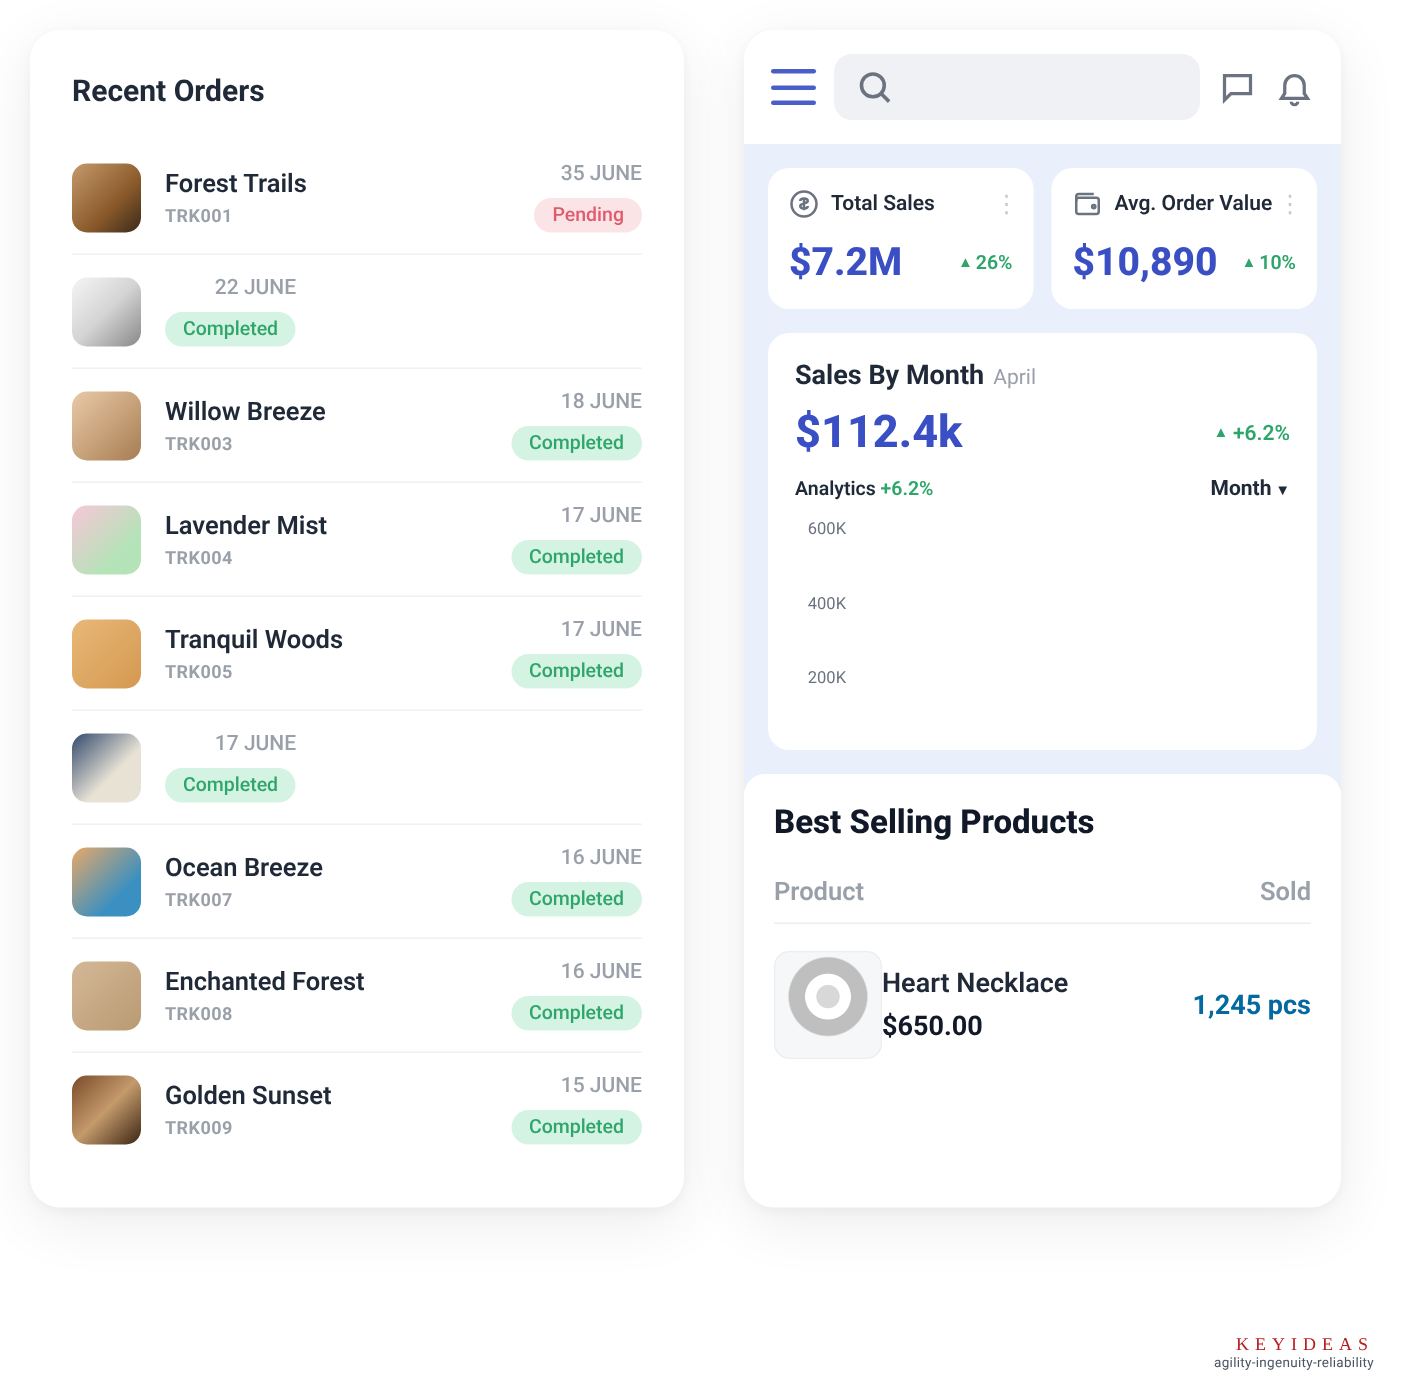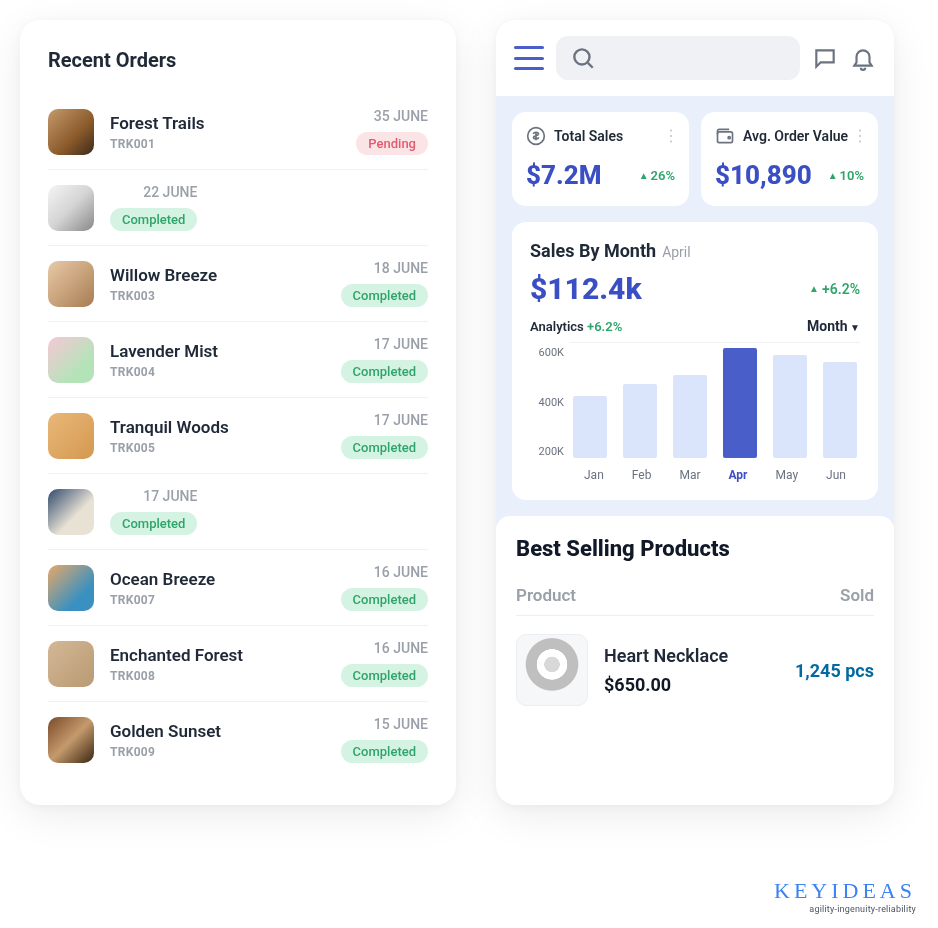--- a/index.html
+++ b/index.html
@@ -149,39 +149,39 @@
   .x-axis span.active { color:#3b4fc4; font-weight:700; }
 
   .best-card {
     background:#fff;
     border-radius:14px 14px 0 0;
     padding:20px 20px 14px;
     margin: 16px -16px -16px -16px;
   }
   .best-title { font-size:22px; font-weight:800; color:#111827; margin-bottom:14px; }
   .best-head { display:flex; justify-content:space-between; color:#9aa0a9; font-size:17px; font-weight:600; padding:10px 0; border-bottom:1px solid #eceef1; }
-  .product-row { display:flex; align-items:center; gap:16px; padding-top:18px; }
+  .product-row { display:flex; align-items:center; padding-top:18px; }
   .product-img {
     width:72px; height:72px; border-radius:10px;
     background: radial-gradient(circle at 50% 42%, #d8d8d8 0 14%, #fff 15% 28%, #bfbfbf 29% 48%, #f6f7f9 50%);
     border:1px solid #eceef1;
     flex-shrink:0;
   }
   .product-info { flex:1; }
   .product-name { font-size:18px; font-weight:600; color:#1f2937; margin-bottom:8px; }
   .product-price { font-size:18px; font-weight:700; color:#111827; }
   .product-sold { font-size:18px; font-weight:700; color:#0369a1; white-space:nowrap; }
 
   .branding {
     position:absolute;
     right:22px;
     bottom:14px;
     text-align:right;
   }
-  .brand-name { font-family: Georgia, serif; letter-spacing:4px; font-size:22px; color:#3b82f6; font-weight:500;}
+  .brand-name { font-family: Georgia, serif; letter-spacing:4px; font-size:12px; color:#b91c1c; font-weight:500;}
   .brand-tag { font-size:9px; color:#4b5563; letter-spacing:.2px; }
 </style>
 </head>
 <body>
 
 <div class="container">
 
   <div class="card left-card">
     <div class="left-title">Recent Orders</div>
     <div id="orders-list">
@@ -351,38 +351,20 @@
             <span class="analytics-pct">+6.2%</span>
           </div>
           <span class="period-select">Month</span>
         </div>
         <div class="chart">
           <div class="y-axis" id="y-axis">
               <span>600K</span>
               <span>400K</span>
               <span>200K</span>
             </div>
-          <div class="bars-area">
-            <div class="bars" id="bars">
-                <div class="bar" style="height: 53.8462%;"></div>
-                <div class="bar" style="height: 64.6154%;"></div>
-                <div class="bar" style="height: 72.3077%;"></div>
-                <div class="bar active" style="height: 95.3846%;"></div>
-                <div class="bar" style="height: 89.2308%;"></div>
-                <div class="bar" style="height: 83.0769%;"></div>
-              </div>
-            <div class="x-axis" id="x-axis">
-                <span>Jan</span>
-                <span>Feb</span>
-                <span>Mar</span>
-                <span class="active">Apr</span>
-                <span>May</span>
-                <span>Jun</span>
-              </div>
-          </div>
         </div>
       </div>
 
       <div class="best-card">
         <div class="best-title">Best Selling Products</div>
         <div class="best-head">
           <span>Product</span>
           <span>Sold</span>
         </div>
         <div id="products">

